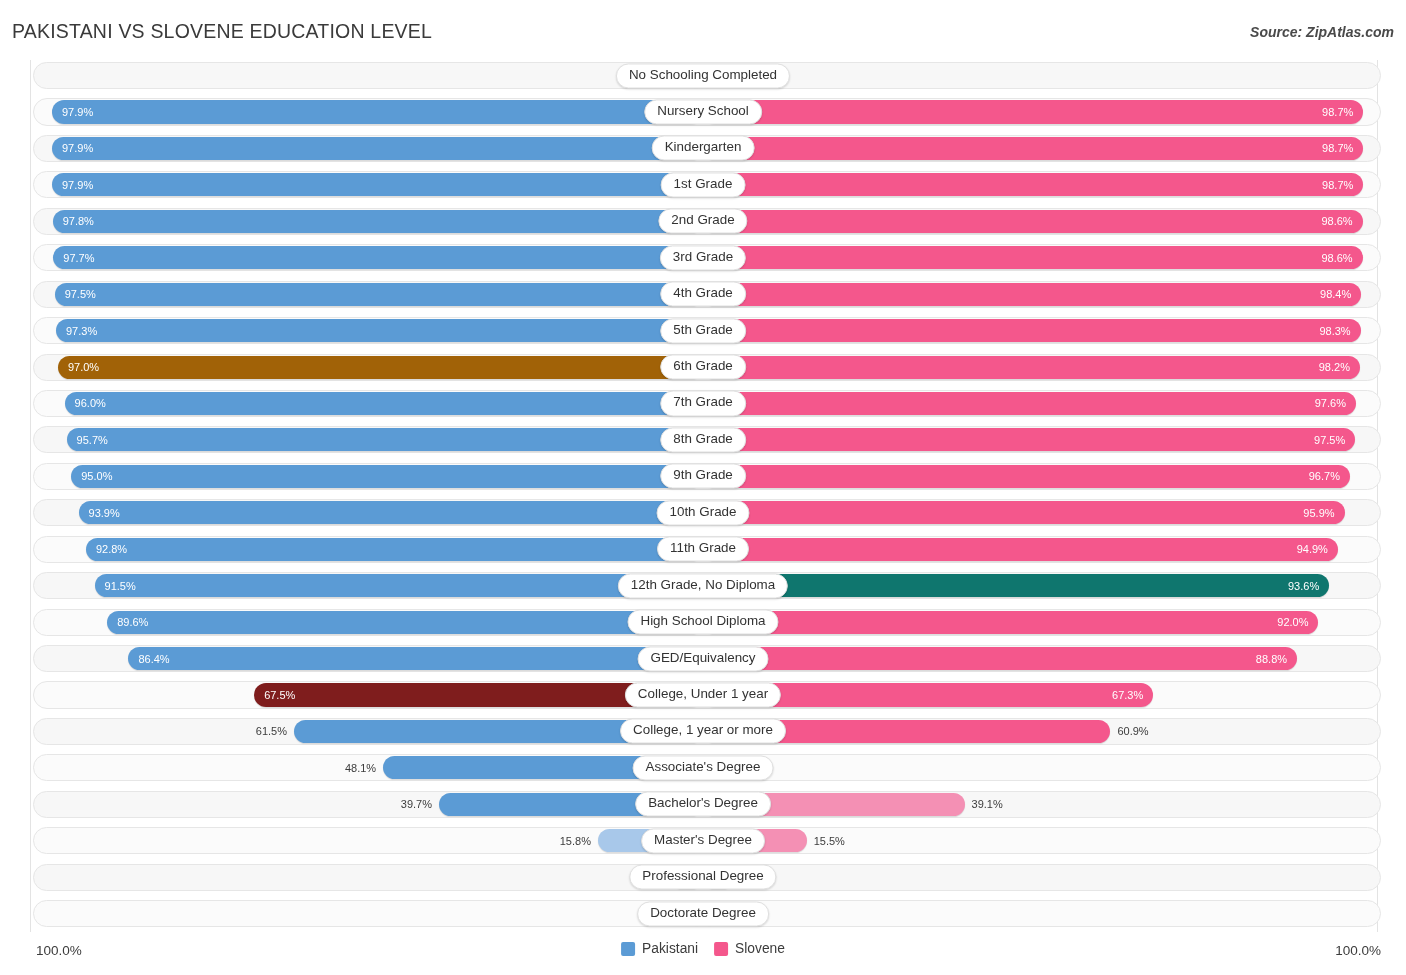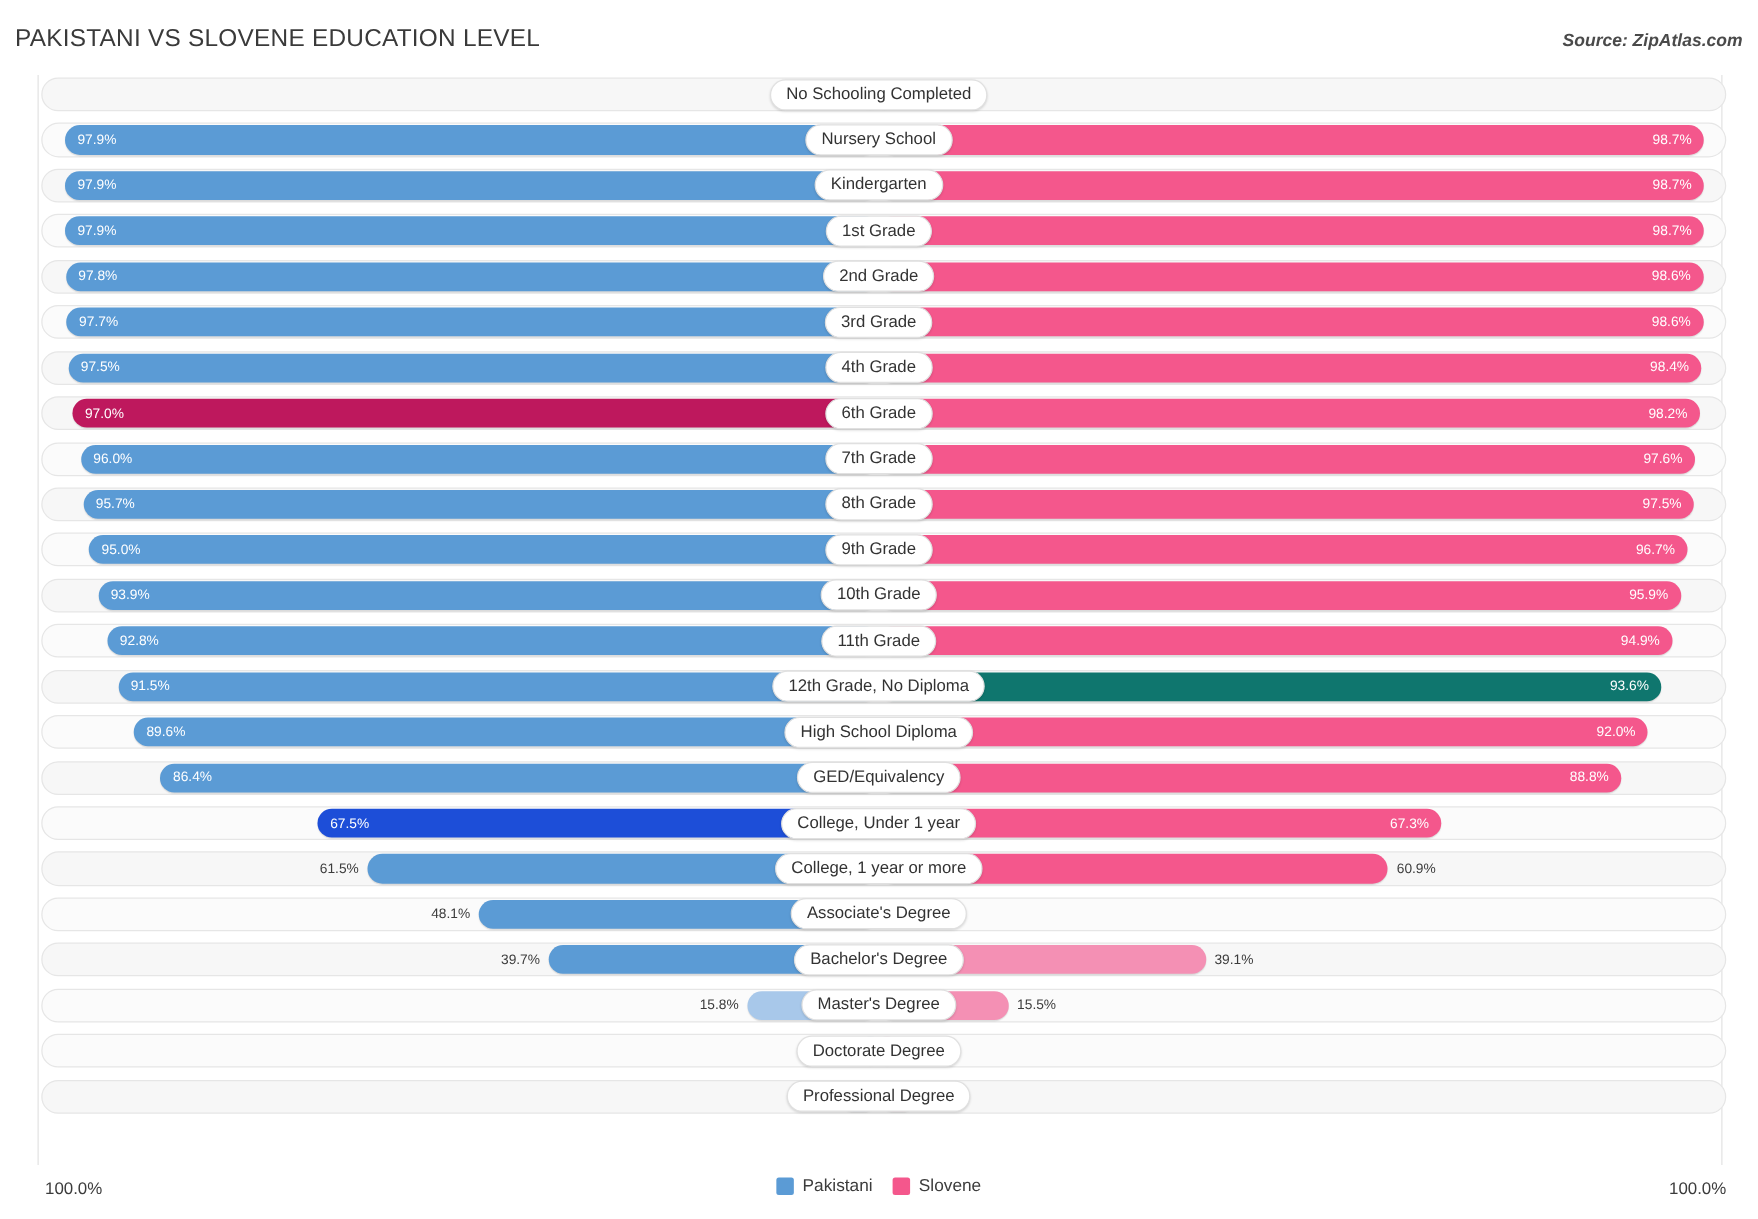--- a/index.html
+++ b/index.html
@@ -275,24 +275,38 @@
             <span class="bar-val inside-left">97.5%</span>
           </div>
         </div>
         <div class="half right">
           <div class="bar right" style="width: 98.4%; background: rgb(244, 87, 140);">
             <span class="bar-val inside-right">98.4%</span>
           </div>
         </div>
         <div class="pill">4th Grade</div>
       </div>
-      <div class="row">
-        <div class="track"></div>
-        <div class="half left">
-          <div class="bar left" style="width: 97%; background: #be185d;">
+      <div class="row alt">
+        <div class="track"></div>
+        <div class="half left">
+          <div class="bar left" style="width: 97.3%; background: rgb(91, 155, 213);">
+            <span class="bar-val inside-left">97.3%</span>
+          </div>
+        </div>
+        <div class="half right">
+          <div class="bar right" style="width: 98.3%; background: rgb(244, 87, 140);">
+            <span class="bar-val inside-right">98.3%</span>
+          </div>
+        </div>
+        <div class="pill">5th Grade</div>
+      </div>
+      <div class="row">
+        <div class="track"></div>
+        <div class="half left">
+          <div class="bar left" style="width: 97%; background: #a16207;">
             <span class="bar-val inside-left">97.0%</span>
           </div>
         </div>
         <div class="half right">
           <div class="bar right" style="width: 98.2%; background: rgb(244, 87, 140);">
             <span class="bar-val inside-right">98.2%</span>
           </div>
         </div>
         <div class="pill">6th Grade</div>
       </div>
@@ -404,21 +418,21 @@
         <div class="half right">
           <div class="bar right" style="width: 88.8%; background: rgb(244, 87, 140);">
             <span class="bar-val inside-right">88.8%</span>
           </div>
         </div>
         <div class="pill">GED/Equivalency</div>
       </div>
       <div class="row alt">
         <div class="track"></div>
         <div class="half left">
-          <div class="bar left" style="width: 67.5%; background: #1d4ed8;">
+          <div class="bar left" style="width: 67.5%; background: #7f1d1d;">
             <span class="bar-val inside-left">67.5%</span>
           </div>
         </div>
         <div class="half right">
           <div class="bar right" style="width: 67.3%; background: rgb(244, 87, 140);">
             <span class="bar-val inside-right">67.3%</span>
           </div>
         </div>
         <div class="pill">College, Under 1 year</div>
       </div>
@@ -466,47 +480,47 @@
             <span class="bar-val outside-left">15.8%</span>
           </div>
         </div>
         <div class="half right">
           <div class="bar right" style="width: 15.5%; background: rgb(244, 144, 180);">
             <span class="bar-val outside-right">15.5%</span>
           </div>
         </div>
         <div class="pill">Master's Degree</div>
       </div>
+      <div class="row">
+        <div class="track"></div>
+        <div class="half left">
+          <div class="bar left" style="width: 4.8%; background: rgb(168, 200, 234);">
+            <span class="bar-val outside-left">4.8%</span>
+          </div>
+        </div>
+        <div class="half right">
+          <div class="bar right" style="width: 4.6%; background: rgb(244, 144, 180);">
+            <span class="bar-val outside-right">4.6%</span>
+          </div>
+        </div>
+        <div class="pill">Professional Degree</div>
+      </div>
       <div class="row alt">
         <div class="track"></div>
         <div class="half left">
           <div class="bar left" style="width: 2%; background: rgb(168, 200, 234);">
             <span class="bar-val outside-left">2.0%</span>
           </div>
         </div>
         <div class="half right">
           <div class="bar right" style="width: 1.9%; background: rgb(244, 144, 180);">
             <span class="bar-val outside-right">1.9%</span>
           </div>
         </div>
         <div class="pill">Doctorate Degree</div>
-      </div>
-      <div class="row">
-        <div class="track"></div>
-        <div class="half left">
-          <div class="bar left" style="width: 4.8%; background: rgb(168, 200, 234);">
-            <span class="bar-val outside-left">4.8%</span>
-          </div>
-        </div>
-        <div class="half right">
-          <div class="bar right" style="width: 4.6%; background: rgb(244, 144, 180);">
-            <span class="bar-val outside-right">4.6%</span>
-          </div>
-        </div>
-        <div class="pill">Professional Degree</div>
       </div>
     </div>
 </div>
 
 <div class="footer">
   <div class="axis-min">100.0%</div>
   <div class="legend" id="legend">
       <div class="legend-item">
         <span class="swatch" style="background: rgb(91, 155, 213);"></span>
         <span>Pakistani</span>

